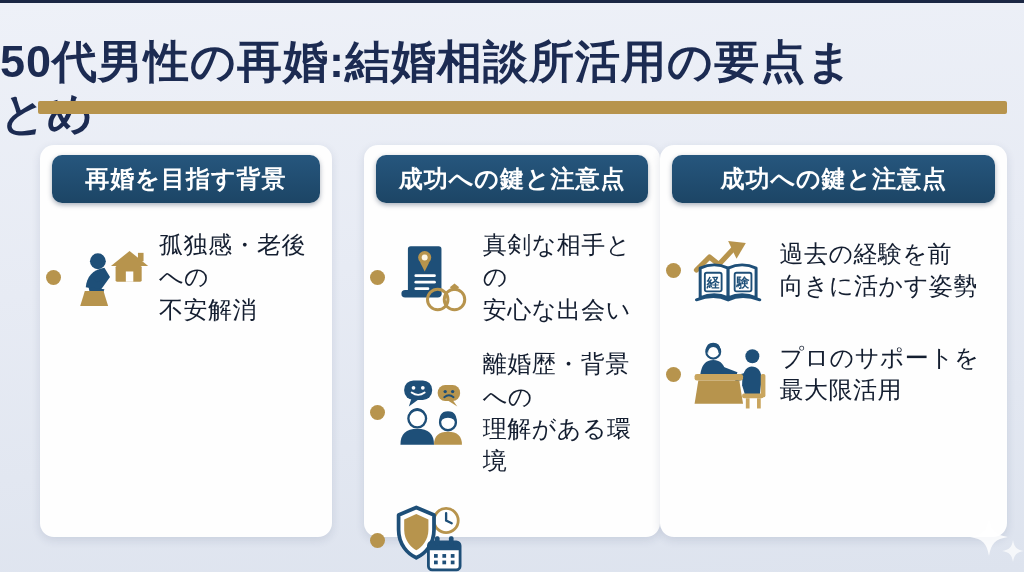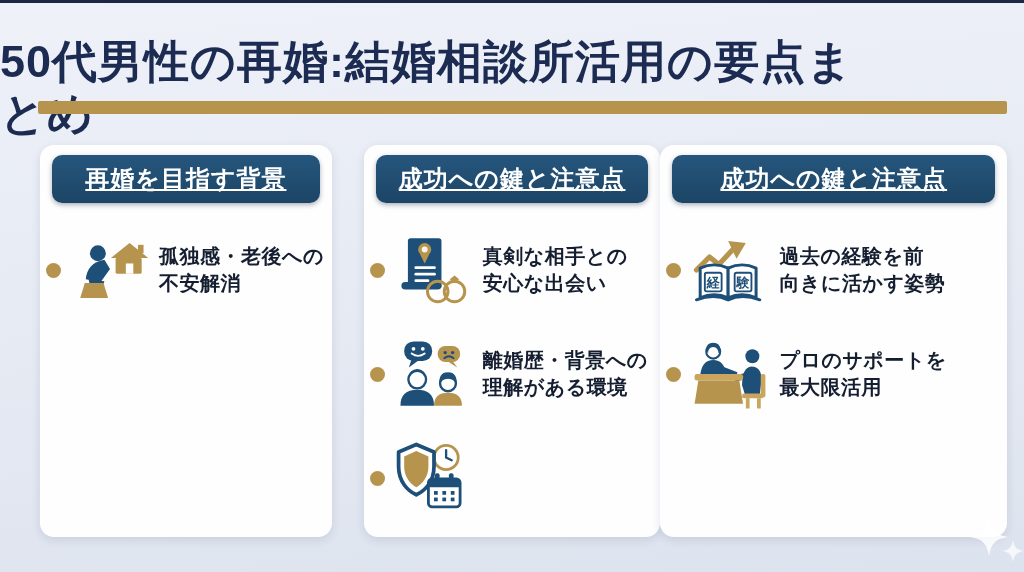--- a/index.html
+++ b/index.html
@@ -33,32 +33,32 @@
     padding:10px 6px 12px 6px;
   }
   .card-1 { width:293px; }
   .card-2 { width:298px; margin-left:32px; }
   .card-3 { width:348px; }
   .pill {
     margin:0 6px; height:48px; border-radius:10px;
     background:linear-gradient(180deg,#26567d 0%,#1c4565 100%);
     box-shadow:0 2px 5px rgba(10,30,60,0.35);
     display:flex; align-items:center; justify-content:center;
-    color:#ffffff; font-size:24px; font-weight:700; letter-spacing:1px;text-decoration:underline;
+    color:#ffffff; font-size:24px; font-weight:700; letter-spacing:1px;
   }
   .items { margin-top:26px; display:flex; flex-direction:column; gap:22px; }
   .item { display:flex; align-items:center; min-height:82px; }
   .bullet {
     flex:none; width:15px; height:15px; border-radius:50%;
     background:#b7944d; margin:0 8px 0 0;
   }
   .icon-box { flex:none; width:82px; height:80px; margin-right:8px; }
   .icon-box svg { width:100%; height:100%; display:block; }
   .item-text {
-    font-size:20px; font-weight:700; color:#141e30;
+    font-size:24px; font-weight:400; color:#141e30;
     line-height:1.35; white-space:pre-line; letter-spacing:0.5px;
   }
   .sparkle { position:absolute; }
   .sparkle svg { display:block; width:100%; height:100%; }
   .sparkle-big { left:970px; top:518px; width:38px; height:38px; }
   .sparkle-small { left:1002px; top:540px; width:22px; height:22px; }
 </style>
 </head>
 <body>
 

